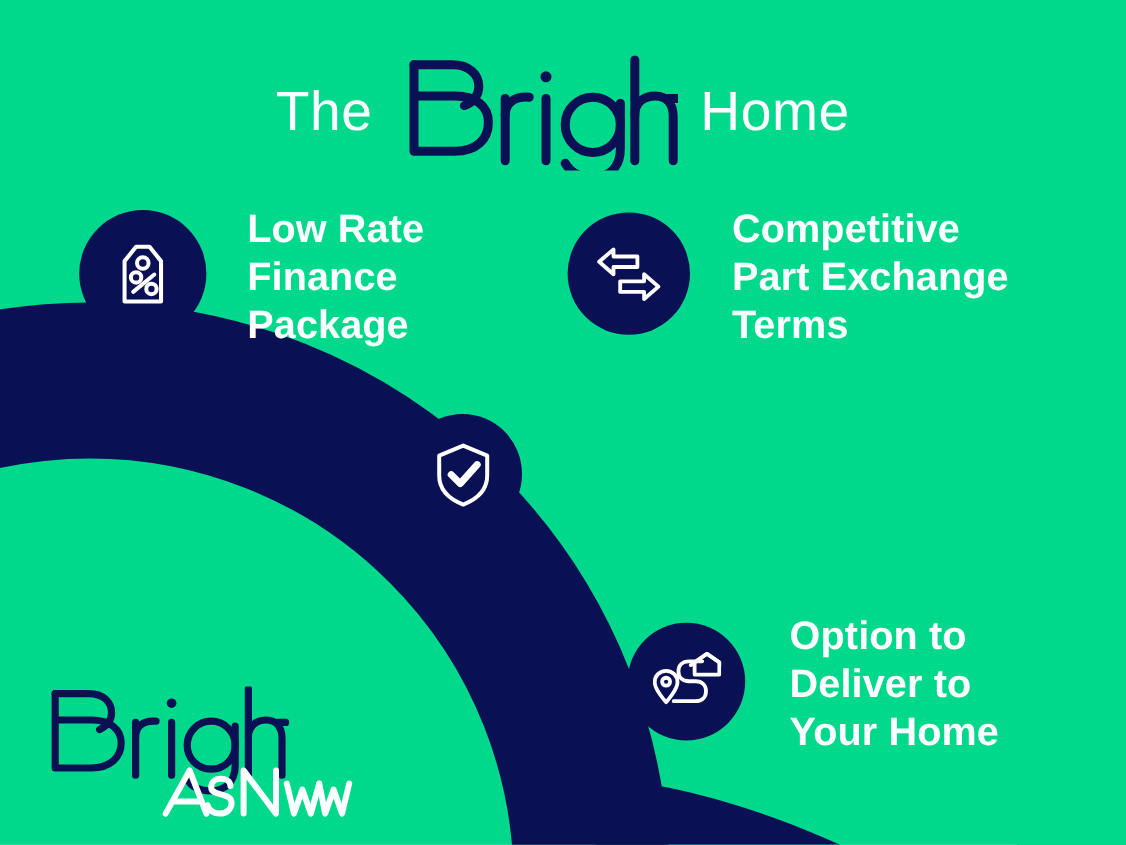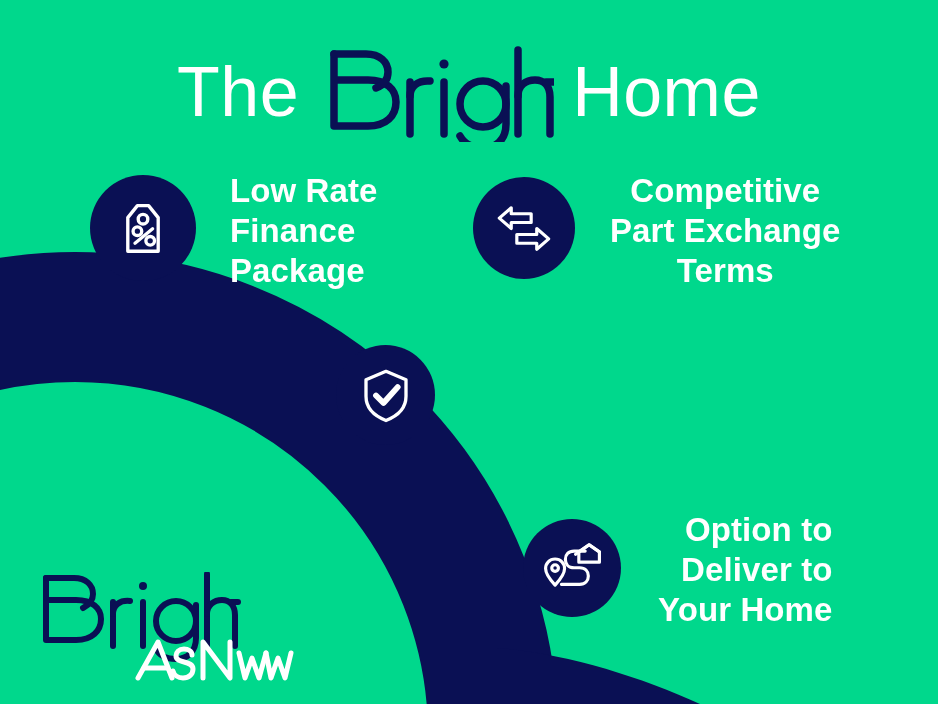--- a/index.html
+++ b/index.html
@@ -31,21 +31,21 @@
   #headline {
     position: absolute;
     top: 44px;
     left: 0;
     width: 938px;
     text-align: center;
     white-space: nowrap;
     line-height: 1;
   }
   #headline .word {
-    font-size: 70px;
+    font-size: 46px;
     font-weight: 300;
     color: #ffffff;
     letter-spacing: 0.5px;
     vertical-align: middle;
   }
   #headline .brandmark {
     display: inline-block;
     vertical-align: middle;
     margin: 0 14px;
     position: relative;
@@ -70,35 +70,35 @@
   .badge svg { display: block; }
   .feature-label {
     color: #ffffff;
     font-size: 33px;
     font-weight: bold;
     line-height: 1.21;
     letter-spacing: 0.1px;
     white-space: pre-line;
   }
 
-  #feature-0 { left: 90px;  top: 175px; }
+  #feature-0 { left: 66px;  top: 175px; }
   #feature-0 .badge { width: 106px; height: 106px; }
   #feature-0 .feature-label { margin-left: 34px; margin-top: -4px; }
 
-  #feature-1 { left: 473px; top: 177px; text-align: center; }
+  #feature-1 { left: 473px; top: 177px; }
   #feature-1 .badge { width: 102px; height: 102px; }
   #feature-1 .feature-label { margin-left: 35px; margin-top: -6px; }
 
   #feature-2 { left: 336px; top: 345px; }
   #feature-2 .badge { width: 99px; height: 100px; }
   #feature-2 .feature-label { margin-left: 37px; margin-top: -6px; }
 
   #feature-3 { left: 523px; top: 519px; }
   #feature-3 .badge { width: 98px; height: 98px; }
-  #feature-3 .feature-label { margin-left: 37px; margin-top: -9px; text-align: right; }
+  #feature-3 .feature-label { margin-left: 37px; margin-top: -9px; }
 
   
   #brand-lockup {
     position: absolute;
     left: 40px;
     bottom: 22px;
     width: 260px;
     height: 110px;
   }
   #brand-lockup svg { display: block; }

